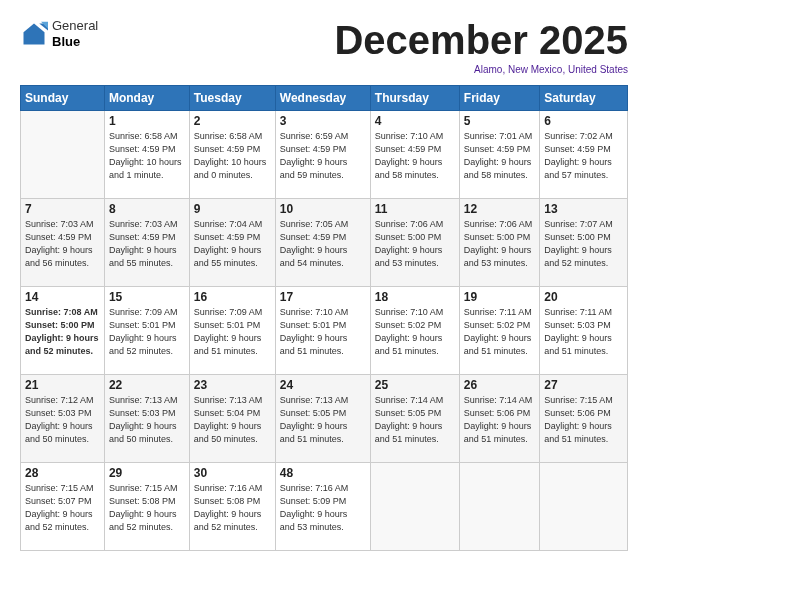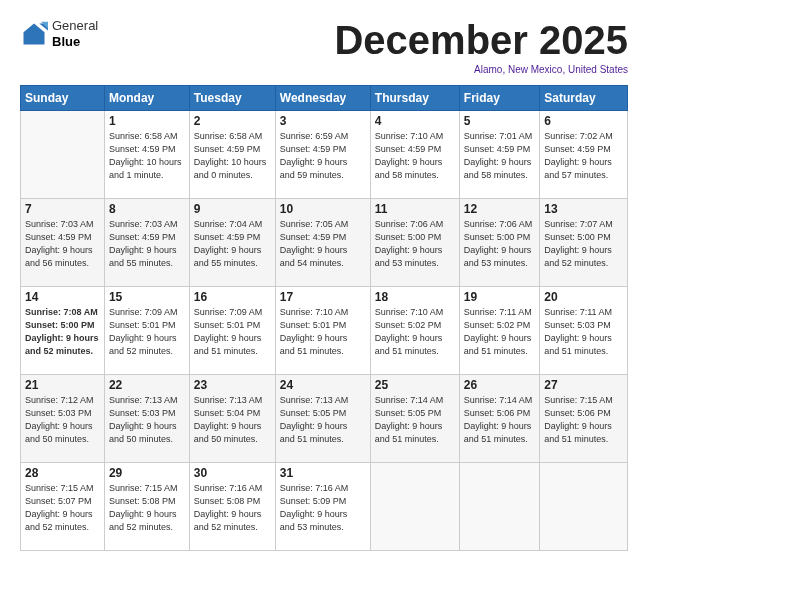--- a/index.html
+++ b/index.html
@@ -344,21 +344,21 @@
 and 52 minutes.</div>
           </td>
           <td>
             <span class="day-num">30</span>
             <div class="day-info" style="white-space: pre-line;">Sunrise: 7:16 AM
 Sunset: 5:08 PM
 Daylight: 9 hours
 and 52 minutes.</div>
           </td>
           <td>
-            <span class="day-num">31</span>
+            <span class="day-num">48</span>
             <div class="day-info" style="white-space: pre-line;">Sunrise: 7:16 AM
 Sunset: 5:09 PM
 Daylight: 9 hours
 and 53 minutes.</div>
           </td>
           <td class="empty"></td>
           <td class="empty"></td>
           <td class="empty"></td>
         </tr>
       </tbody>

